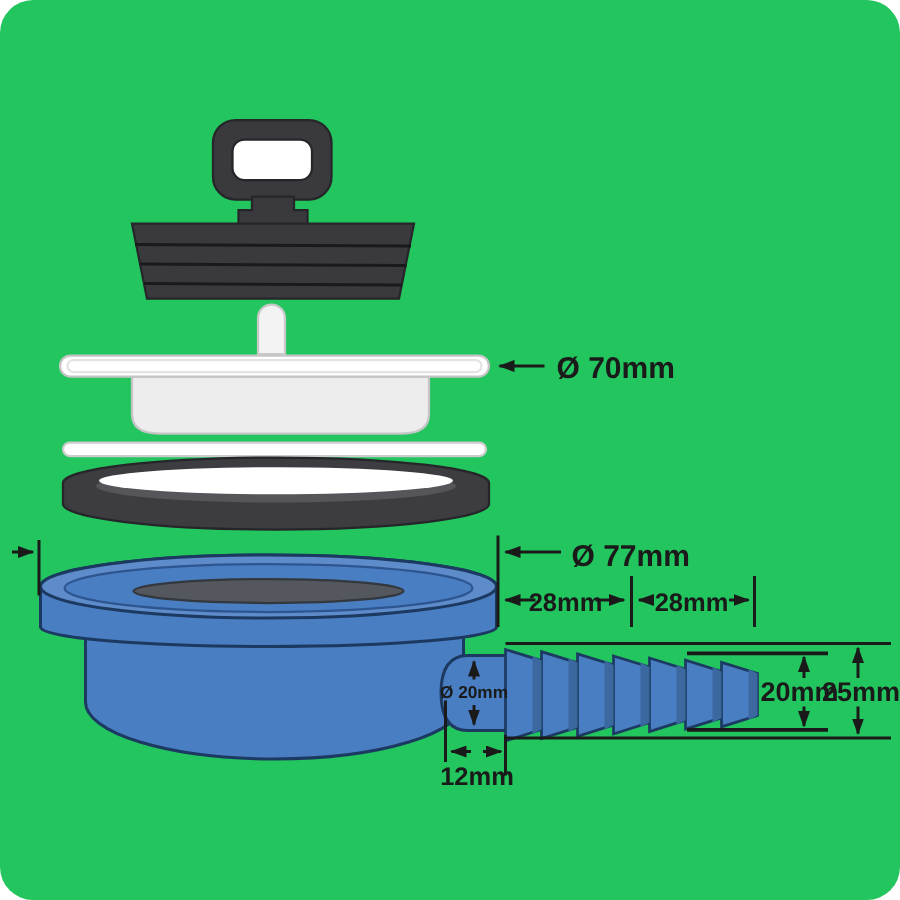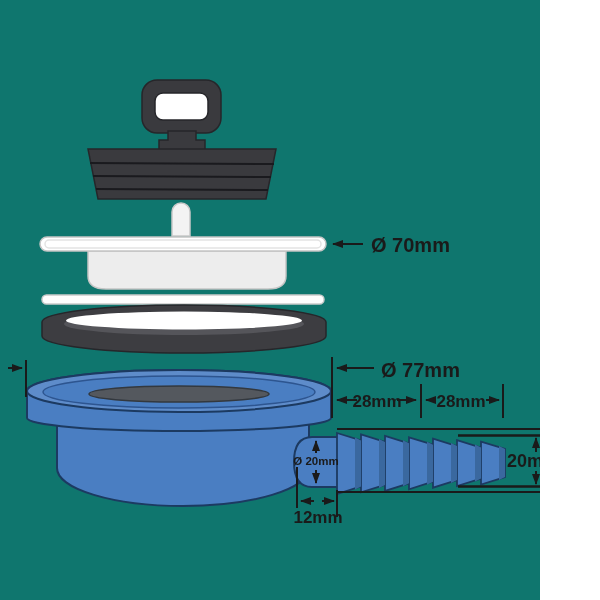--- a/index.html
+++ b/index.html
@@ -1,18 +1,19 @@
 <!DOCTYPE html>
 <html><head>
 <meta charset="utf-8">
 <style>
   html,body{margin:0;padding:0;background:#fff;}
   .stage{
-    width:540px;height:600px;background:#0f766e;position:relative;overflow:hidden;
+    width:600px;height:600px;background:#22c55e;position:relative;overflow:hidden;
     font-family:"Liberation Sans",sans-serif;
+    border-radius:22px;
   }
   svg{display:block;}
   text{
     font-family:"Liberation Sans",sans-serif;
     font-weight:700;
     fill:#1a1a1a;
     stroke:none;
   }
   .dim-txt-lg{font-size:20px;}
   .dim-txt-md{font-size:17px;}

